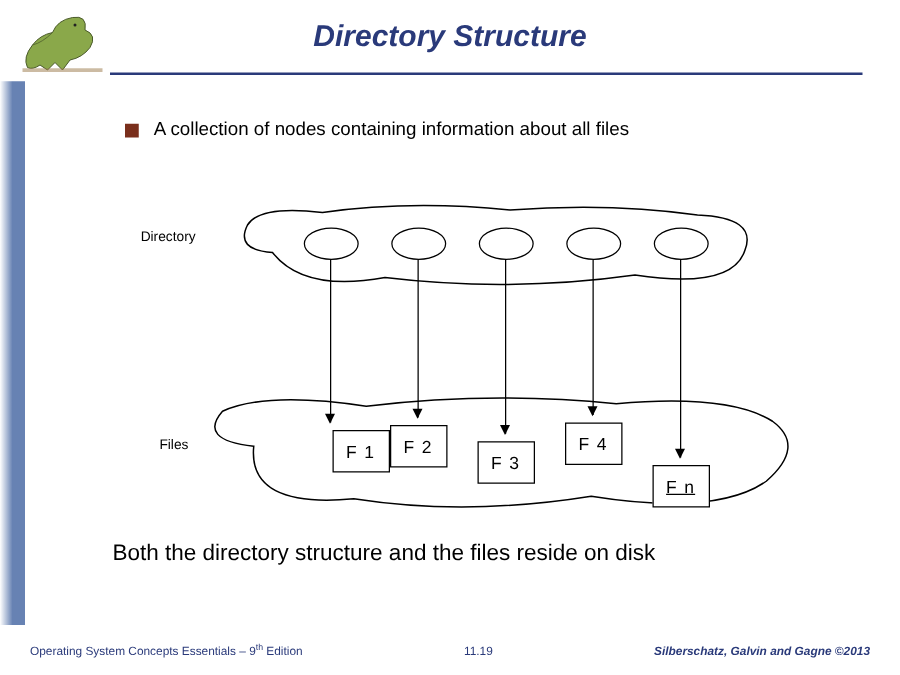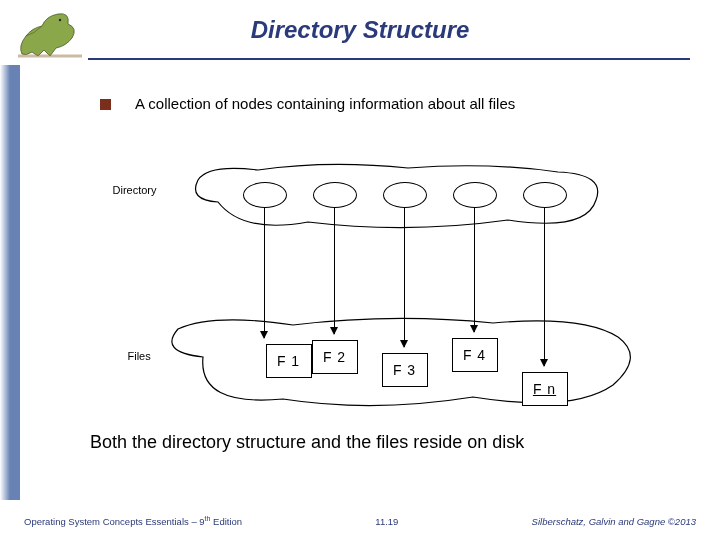--- a/index.html
+++ b/index.html
@@ -46,21 +46,21 @@
     width: 76px;
     height: 56px;
   }
   .content {
     position: relative;
     padding: 30px 55px 0 60px;
   }
   .bullet-row {
     display: flex;
     align-items: flex-start;
-    gap: 24px;
+    gap: 12px;
     margin-left: 40px;
     margin-bottom: 20px;
   }
   .bullet-square {
     width: 11px;
     height: 11px;
     background: #7a2f1c;
     margin-top: 4px;
     flex-shrink: 0;
   }
@@ -194,16 +194,16 @@
   </div>
 
   <div class="closing">Both the directory structure and the files reside on disk</div>
 </div>
 
 <div class="footer">
   <div>
     <span>Operating System Concepts Essentials – 9</span><sup>th</sup><span> Edition</span>
   </div>
   <div>11.19</div>
-  <div style="font-weight:normal; font-style:italic;">
+  <div style="font-weight:bold; font-style:italic;">
     <span>Silberschatz, Galvin and Gagne ©2013</span>
   </div>
 </div>
 
 </body></html>

